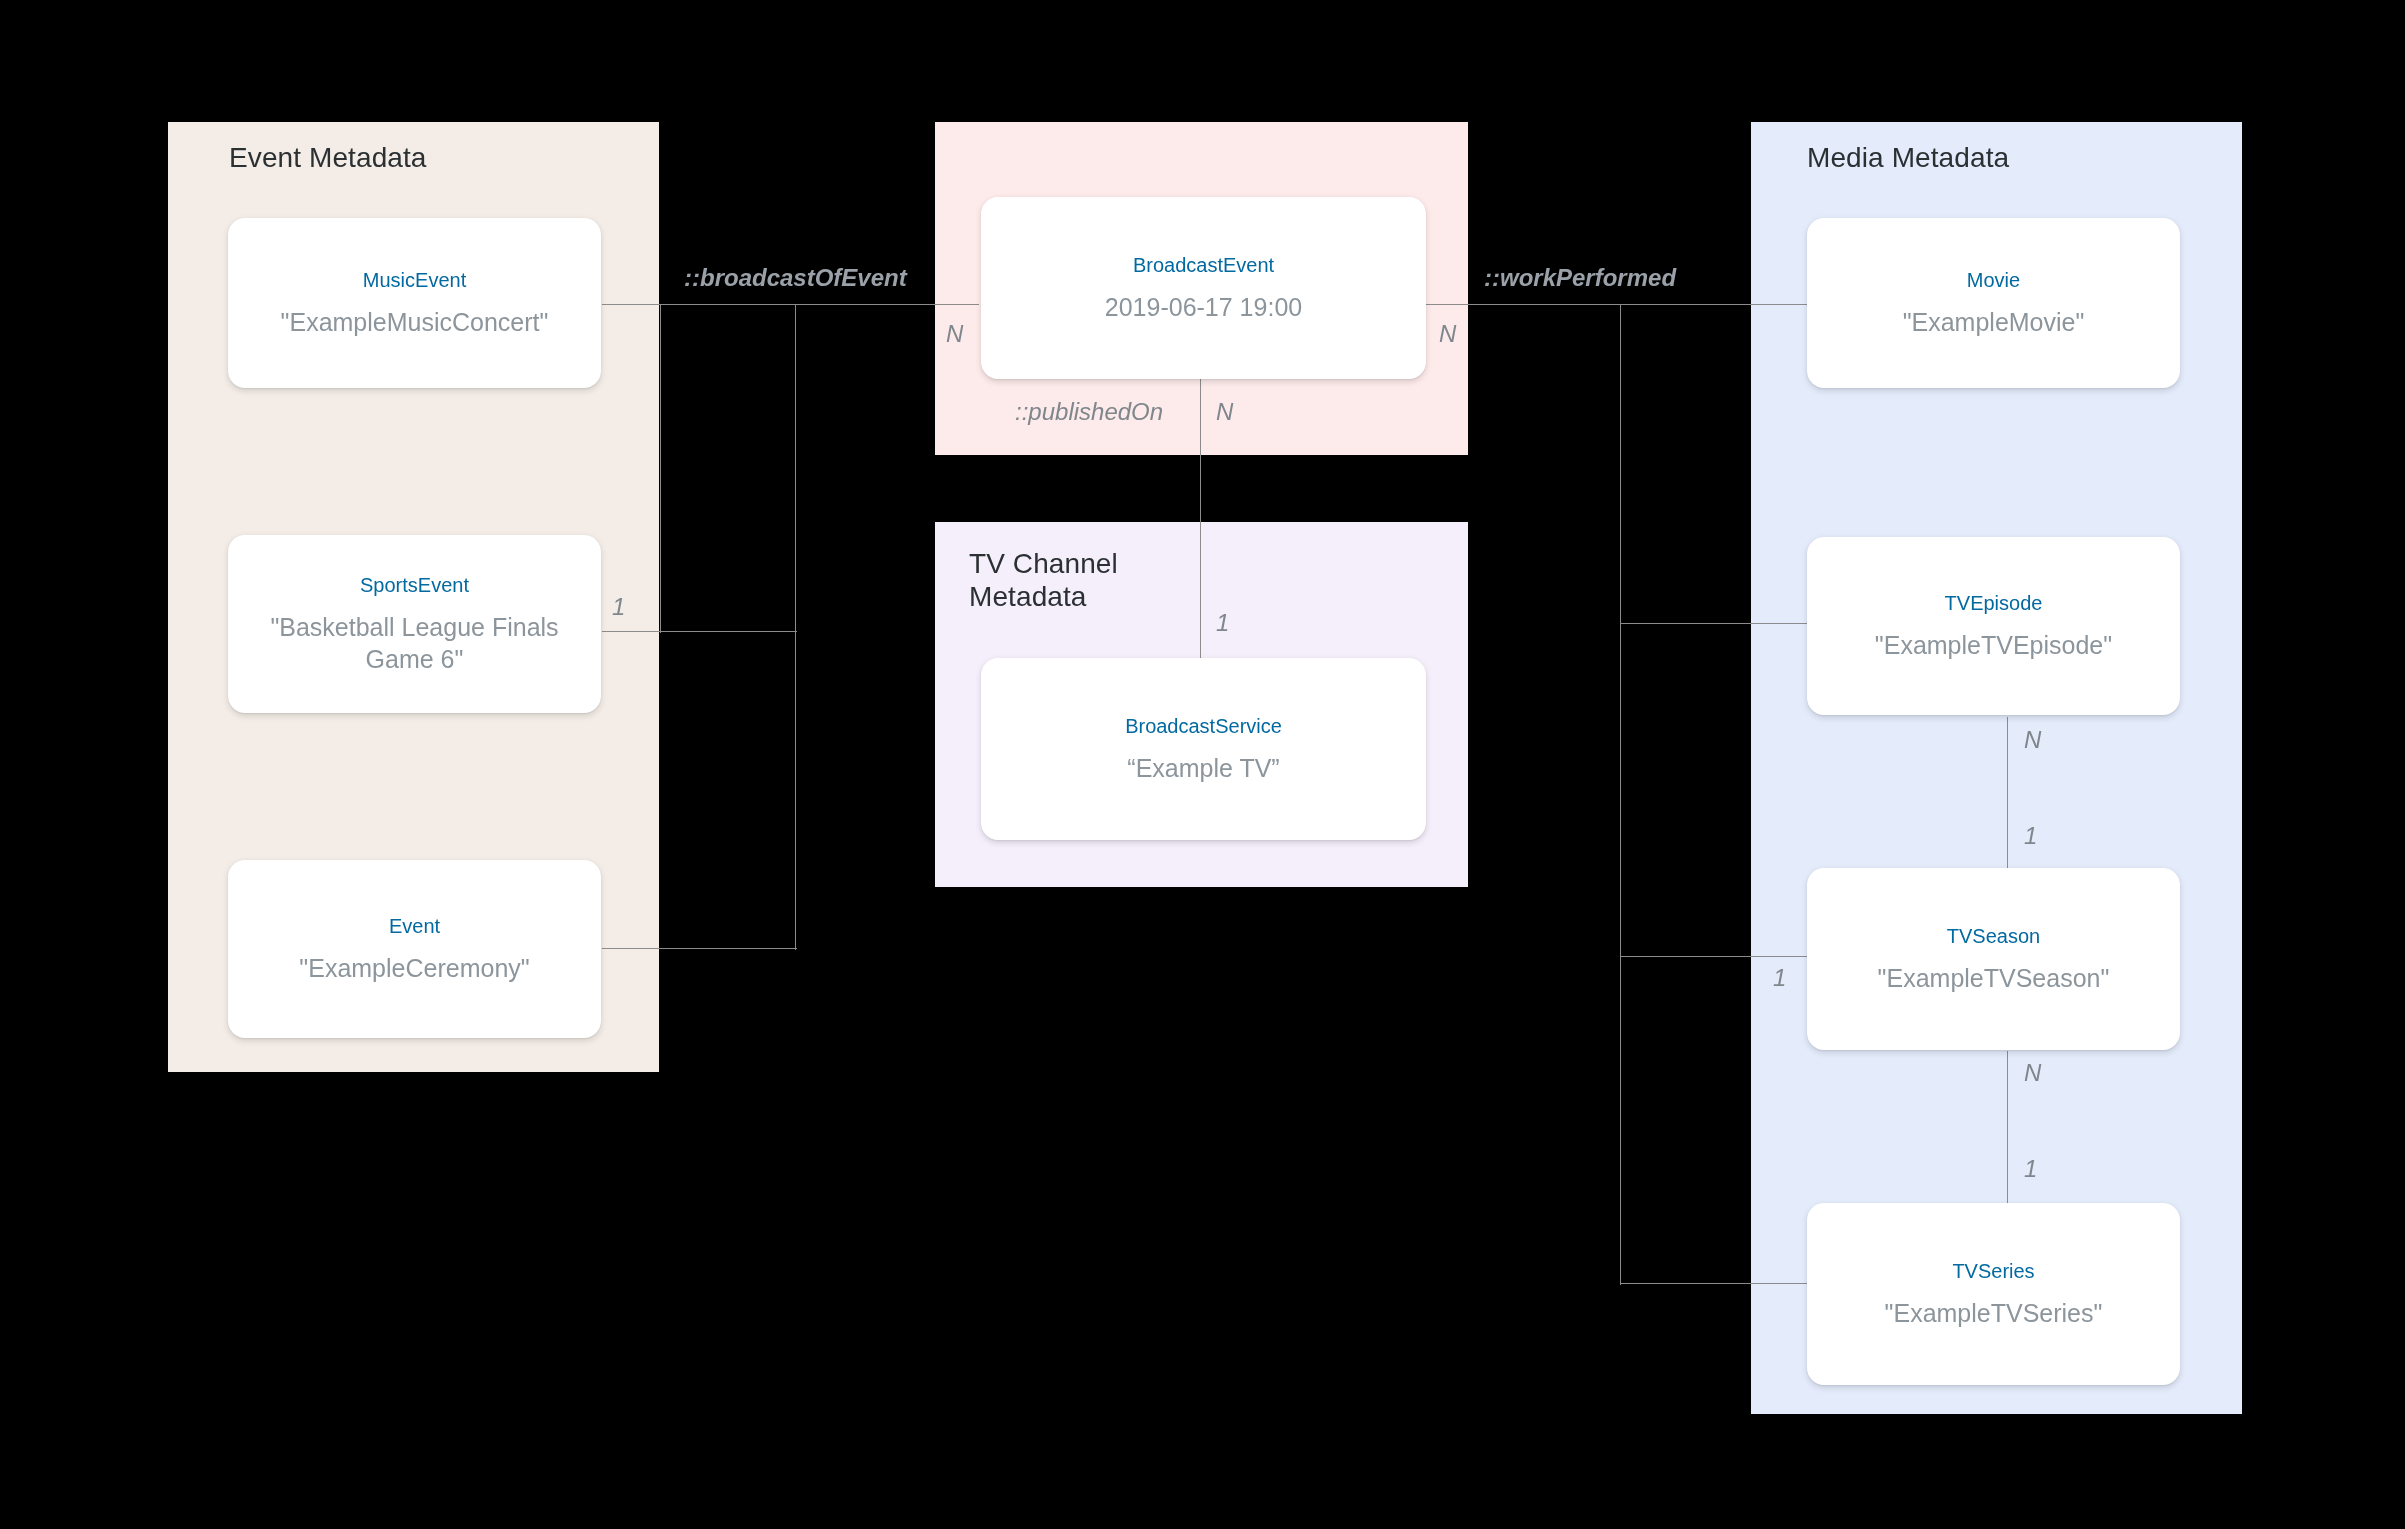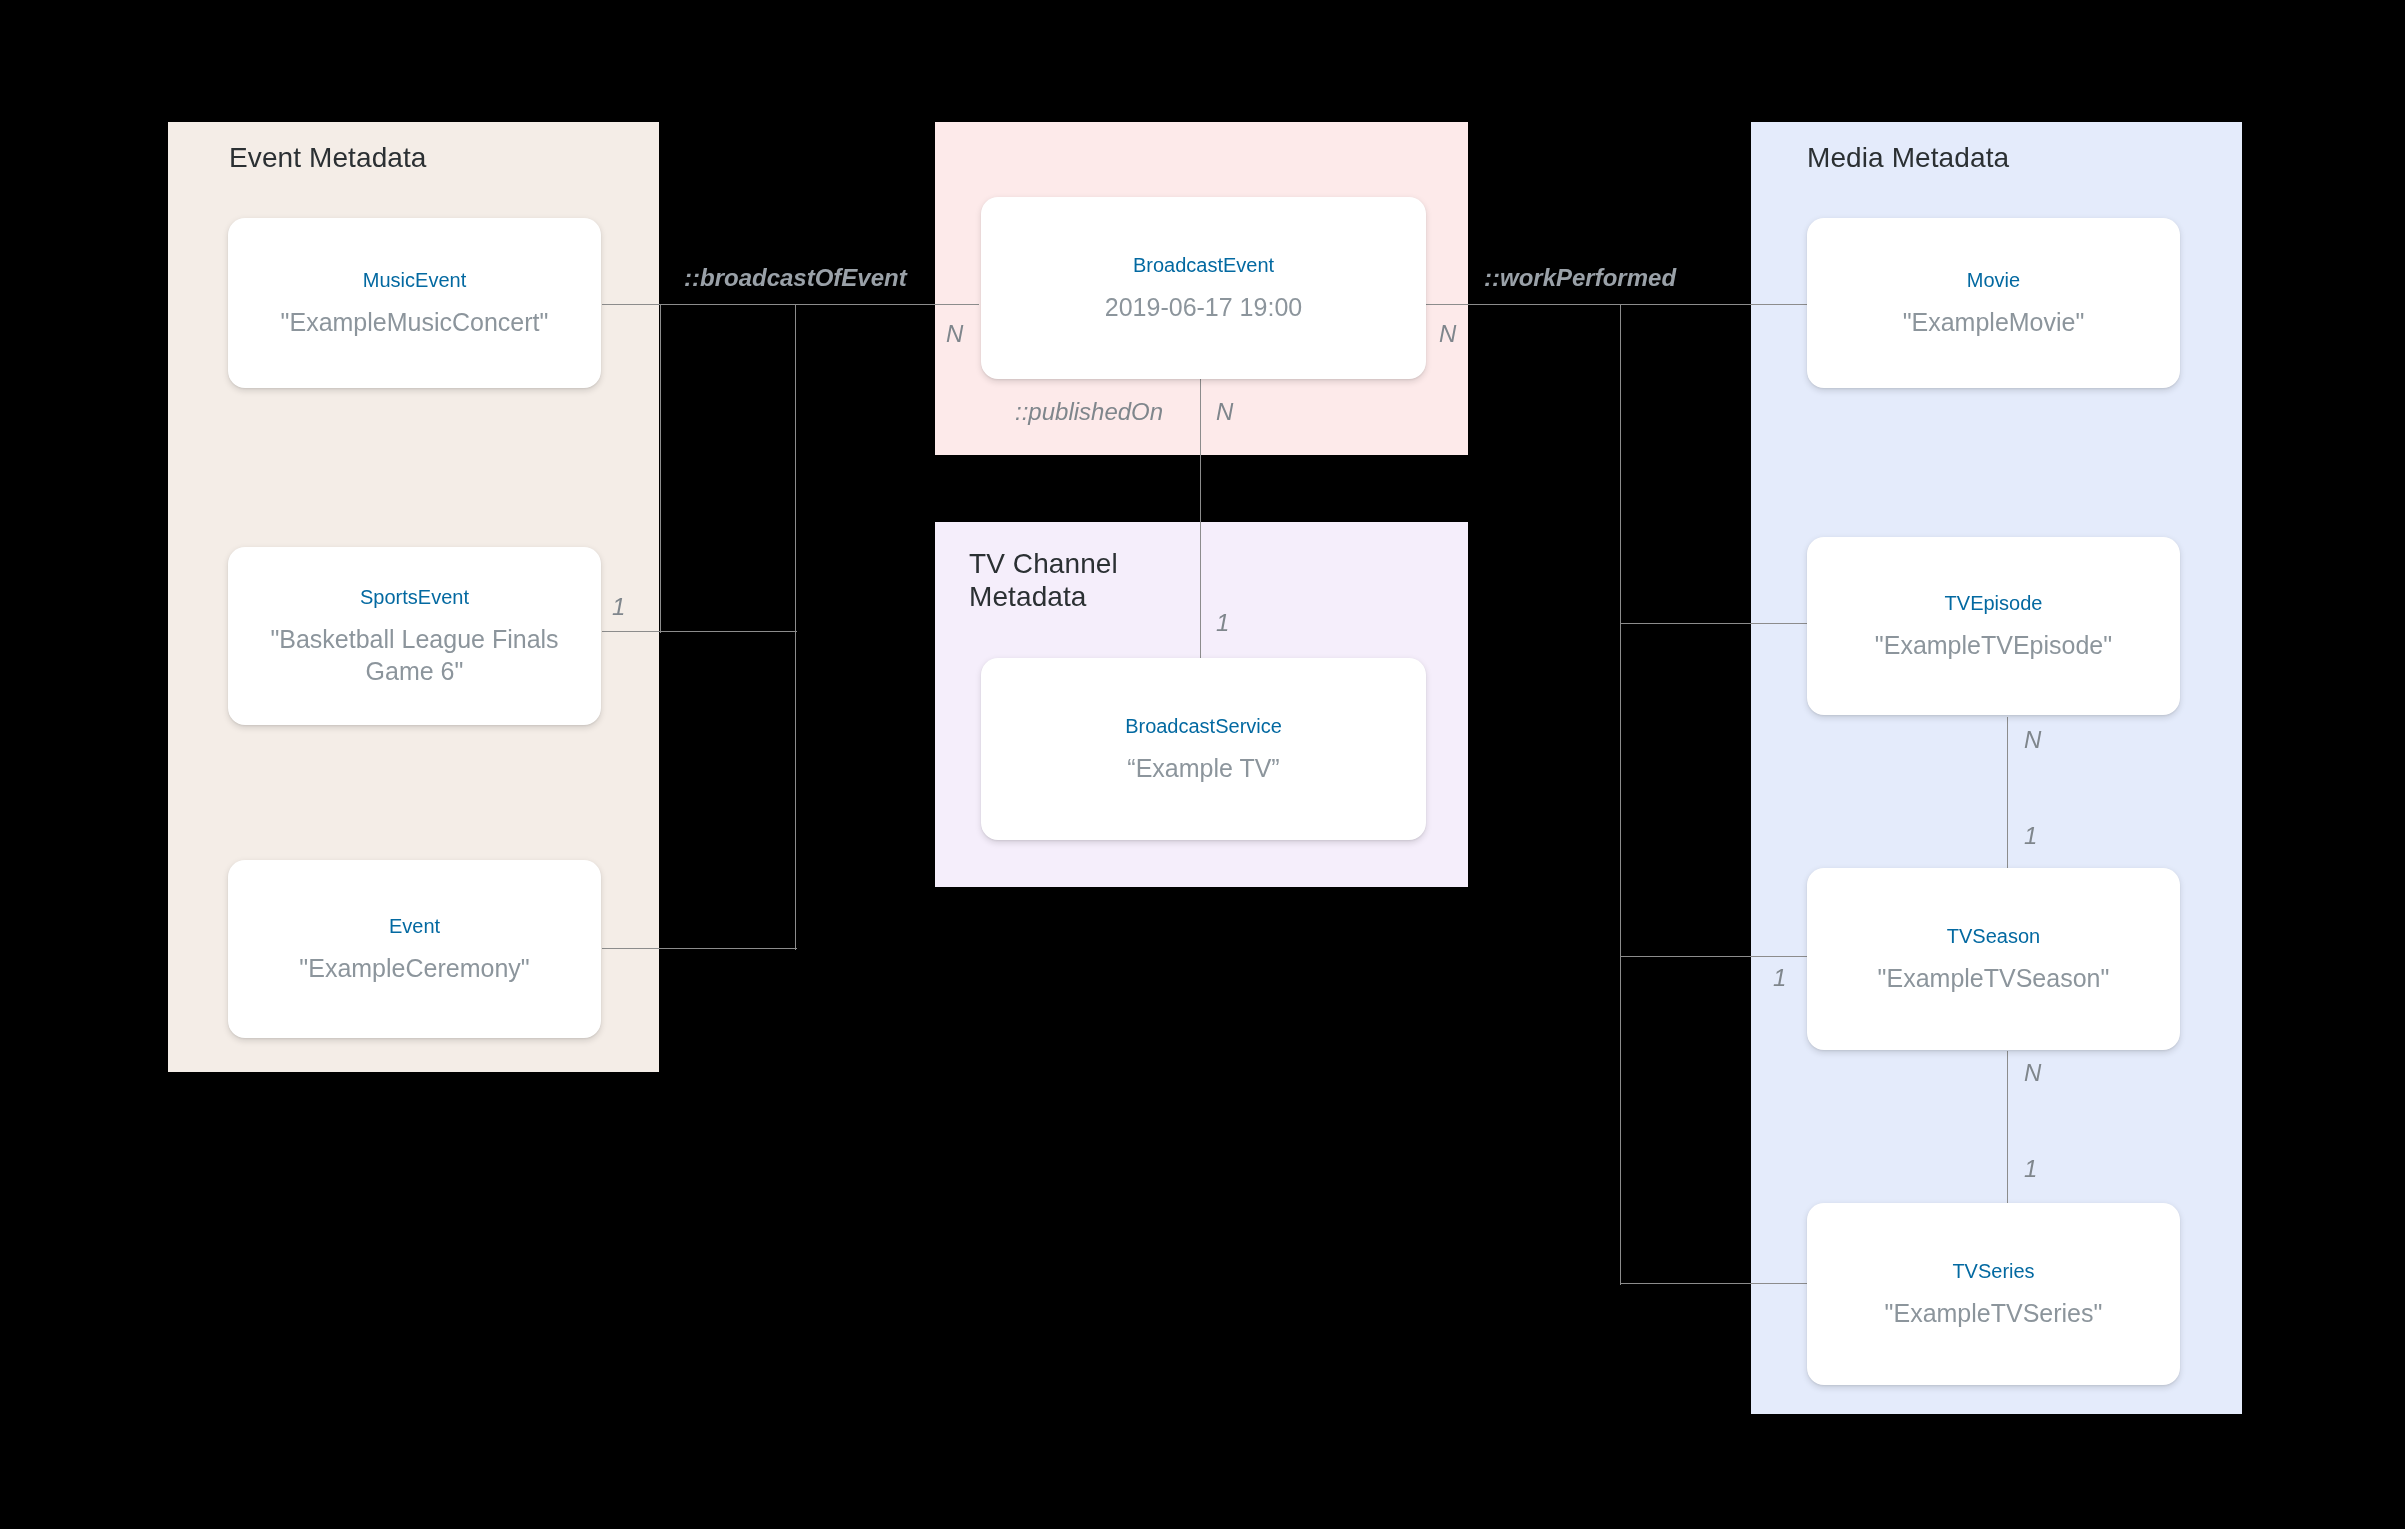--- a/index.html
+++ b/index.html
@@ -129,21 +129,21 @@
 
   <div class="line-v" style="left:2007px; top:717px; height:184px;"></div>
 
   <div class="line-v" style="left:2007px; top:1051px; height:180px;"></div>
 
   <div class="card" style="left:228px; top:218px; width:373px; height:170px;">
     <div class="card-title">MusicEvent</div>
     <div class="card-sub">"ExampleMusicConcert"</div>
   </div>
 
-  <div class="card" style="left:228px; top:535px; width:373px; height:178px;margin-top:12px;">
+  <div class="card" style="left:228px; top:535px; width:373px; height:178px;">
     <div class="card-title">SportsEvent</div>
     <div class="card-sub">"Basketball League Finals Game 6"</div>
   </div>
 
   <div class="card" style="left:228px; top:860px; width:373px; height:178px;">
     <div class="card-title">Event</div>
     <div class="card-sub">"ExampleCeremony"</div>
   </div>
 
   <div class="card" style="left:981px; top:197px; width:445px; height:182px;">

